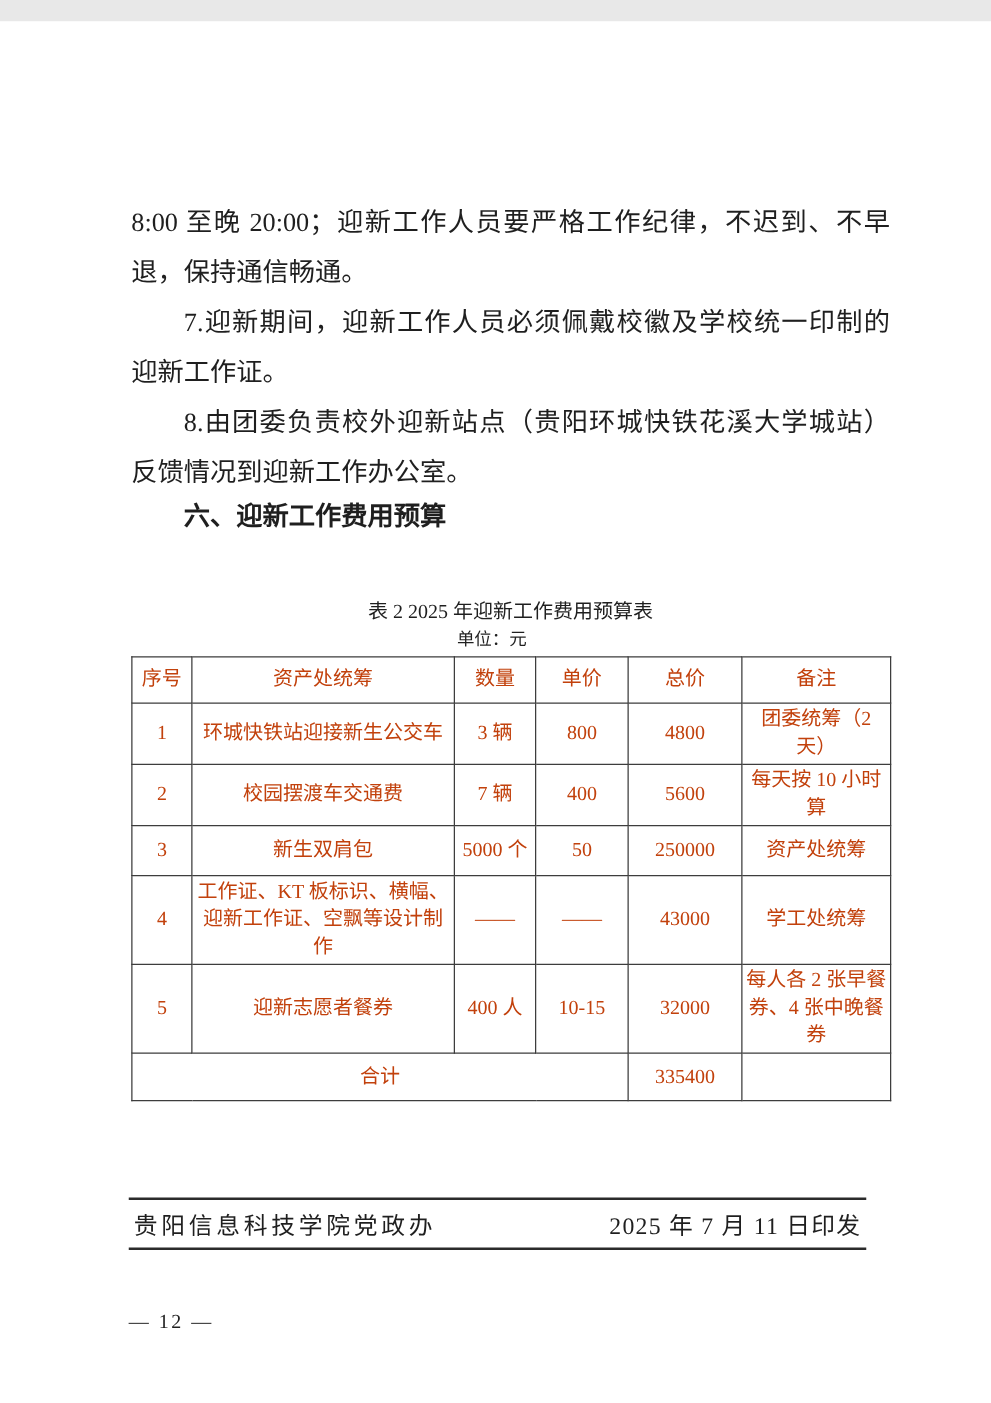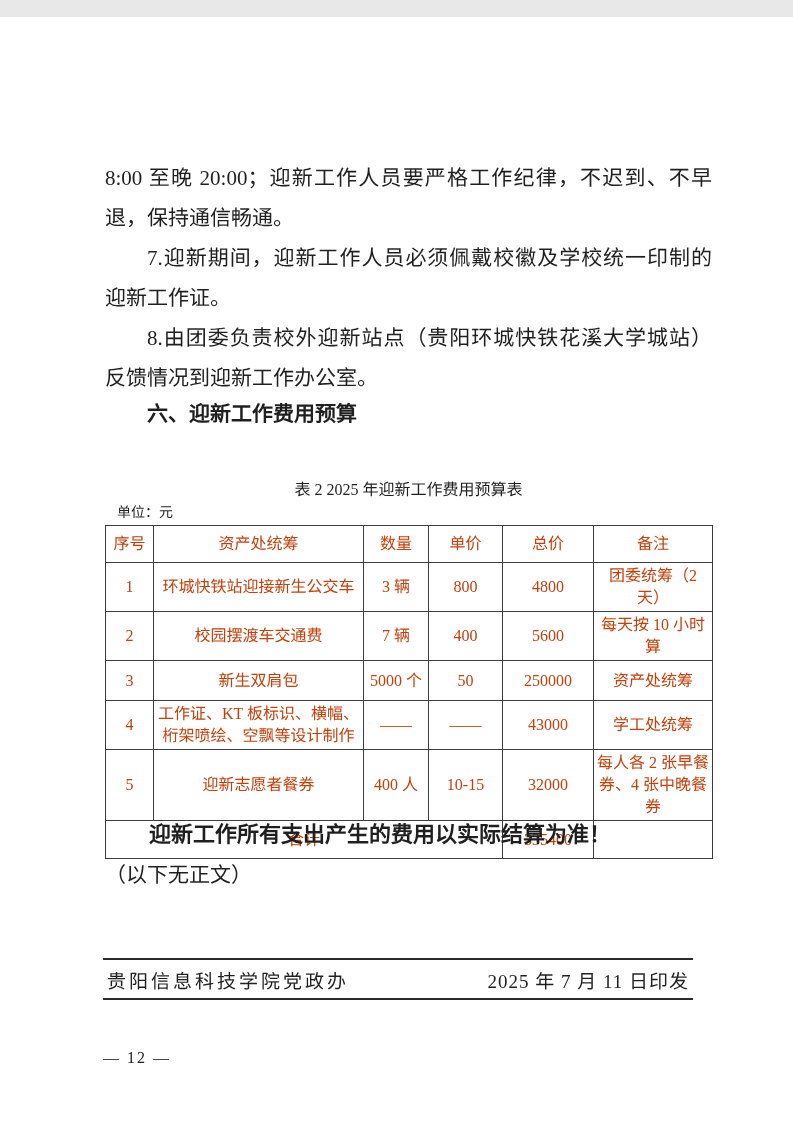--- a/index.html
+++ b/index.html
@@ -25,22 +25,22 @@
     font-family:"Liberation Sans","DejaVu Sans",sans-serif;
     font-weight:bold;font-size:21px;line-height:40px;
     text-indent:2em;margin-top:-4px;
   }
   
   .table-caption{
     position:absolute;left:105px;top:462px;width:607px;
     text-align:center;font-size:16px;line-height:22px;
   }
   .unit-note{
-    position:absolute;left:117px;top:486px;width:607px;
-    text-align:left;font-size:14px;line-height:20px;
+    position:absolute;left:90px;top:486px;width:607px;
+    text-align:center;font-size:14px;line-height:20px;
     font-family:Liberation Mono, monospace;
   }
   
   table.budget{
     position:absolute;left:105px;top:508px;
     width:607px;border-collapse:collapse;table-layout:fixed;
     font-size:16px;color:#c2410c;
   }
   table.budget td,table.budget th{
     border:1.2px solid #3d3d3d;
@@ -146,21 +146,21 @@
       <tr class="row-s">
         <td>3</td>
         <td>新生双肩包</td>
         <td>5000 个</td>
         <td>50</td>
         <td>250000</td>
         <td>资产处统筹</td>
       </tr>
       <tr class="row-d">
         <td>4</td>
-        <td>工作证、KT 板标识、横幅、桁架喷绘、空飘等设计制作</td>
+        <td>工作证、KT 板标识、横幅、迎新工作证、空飘等设计制作</td>
         <td>——</td>
         <td>——</td>
         <td>43000</td>
         <td>学工处统筹</td>
       </tr>
       <tr class="row-d">
         <td>5</td>
         <td>迎新志愿者餐券</td>
         <td>400 人</td>
         <td>10-15</td>
@@ -168,24 +168,20 @@
         <td>每人各 2 张早餐券、4 张中晚餐券</td>
       </tr>
       <tr class="row-total">
         <td colspan="4">合计</td>
         <td>335400</td>
         <td></td>
       </tr>
     </tbody>
   </table>
 
-  <div class="closing">
-    <div class="bold-line">迎新工作所有支出产生的费用以实际结算为准！</div>
-    <div class="line last">（以下无正文）</div>
-  </div>
 
   <div class="footer-bar">
     <span class="footer-issuer">贵阳信息科技学院党政办</span>
     <span class="footer-date">2025 年 7 月 11 日印发</span>
   </div>
 
   <div class="page-number">— 12 —</div>
 
 </div>
 

